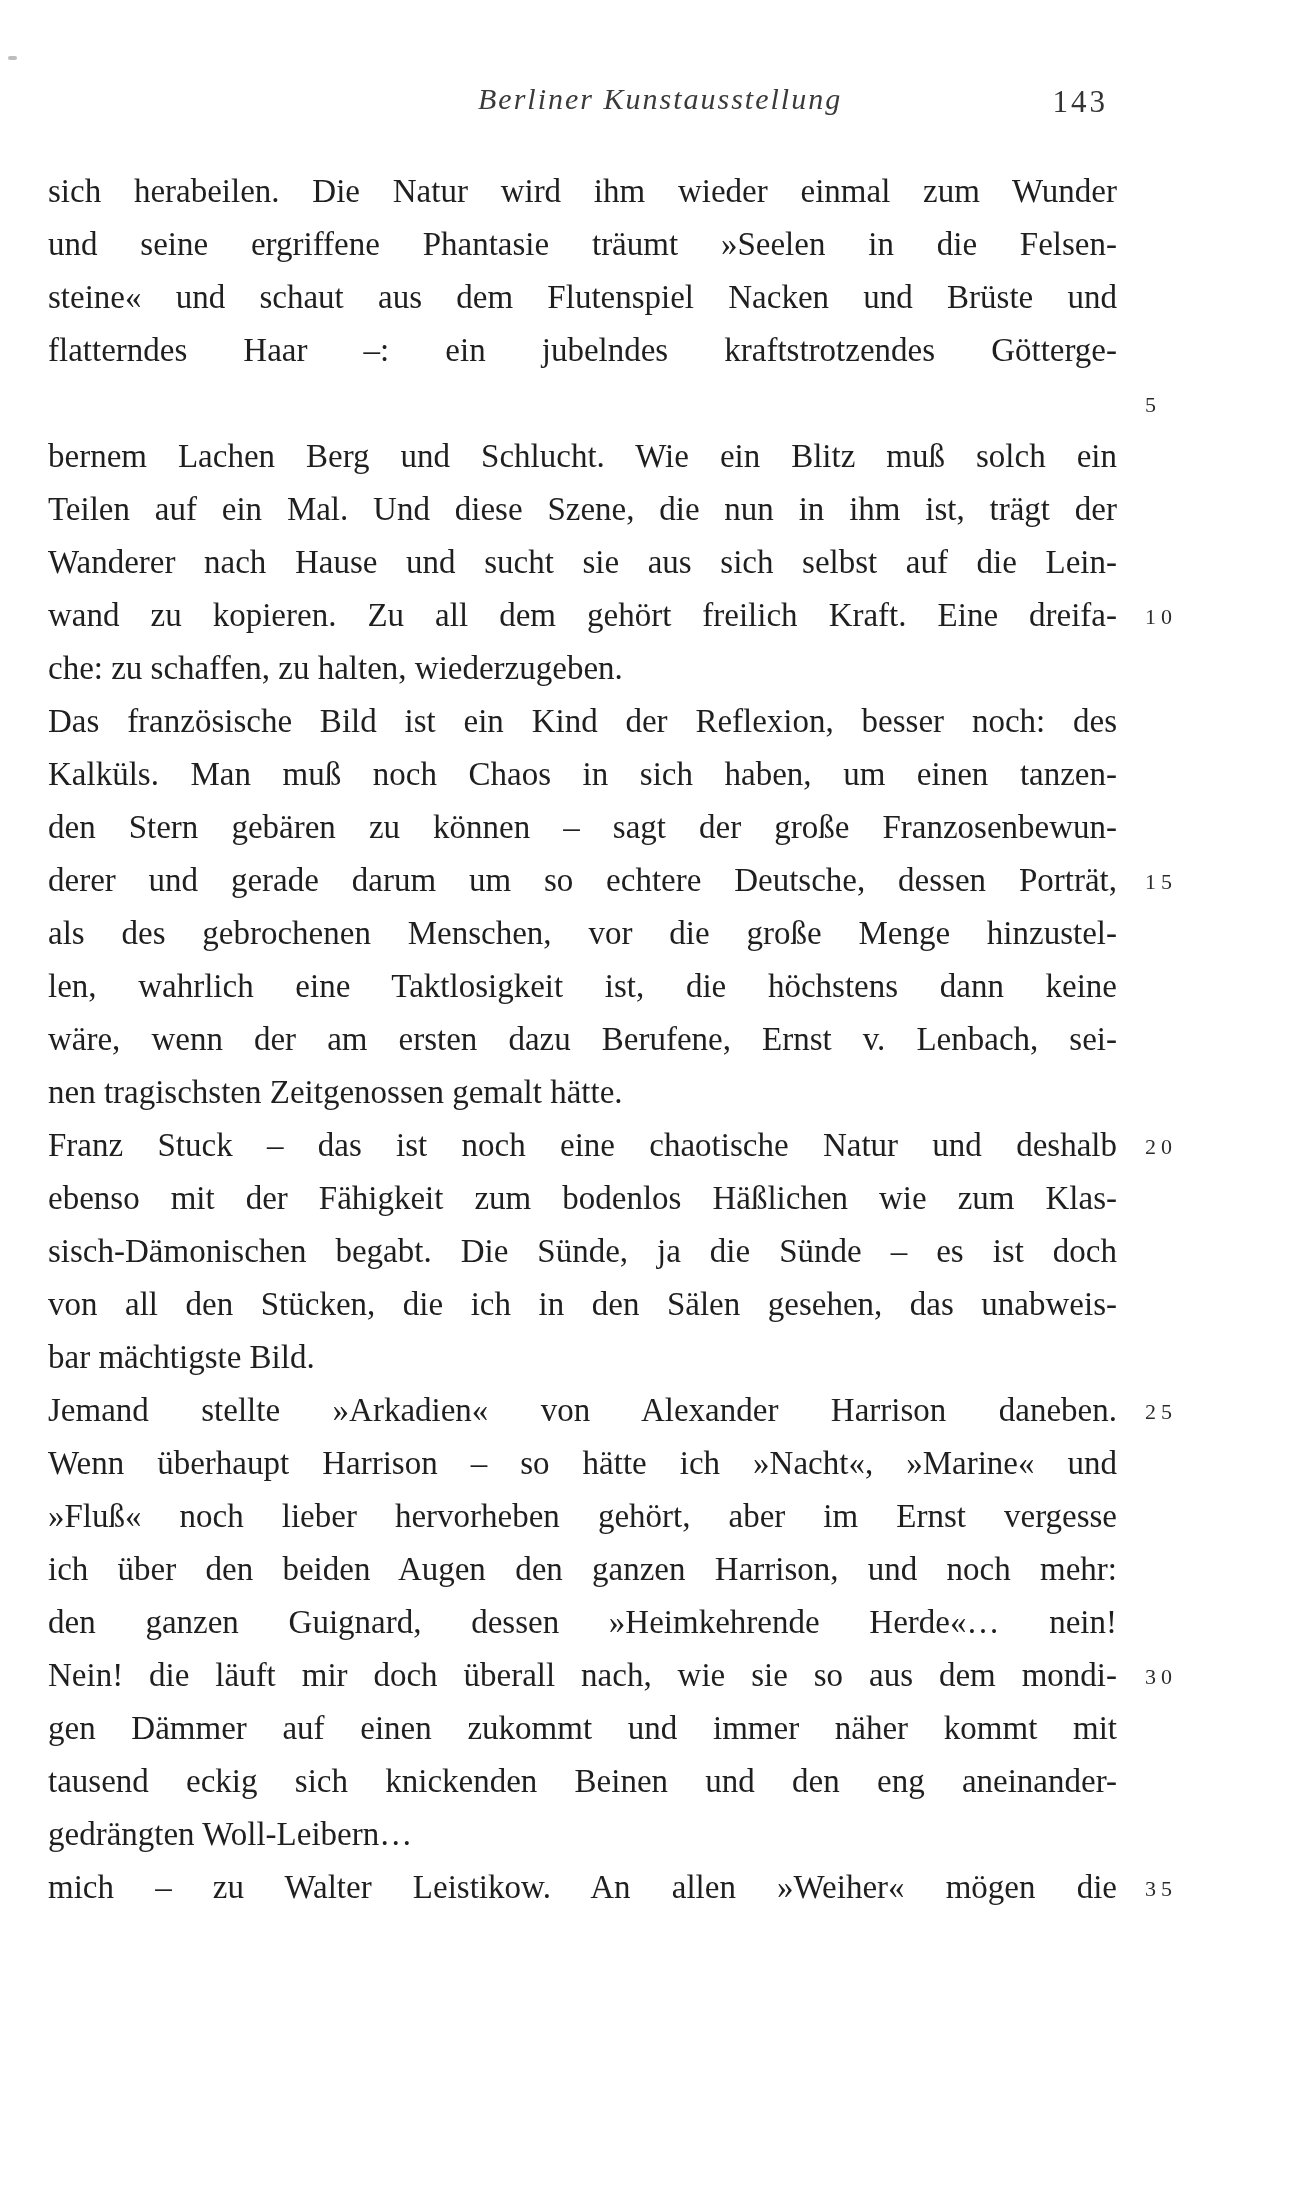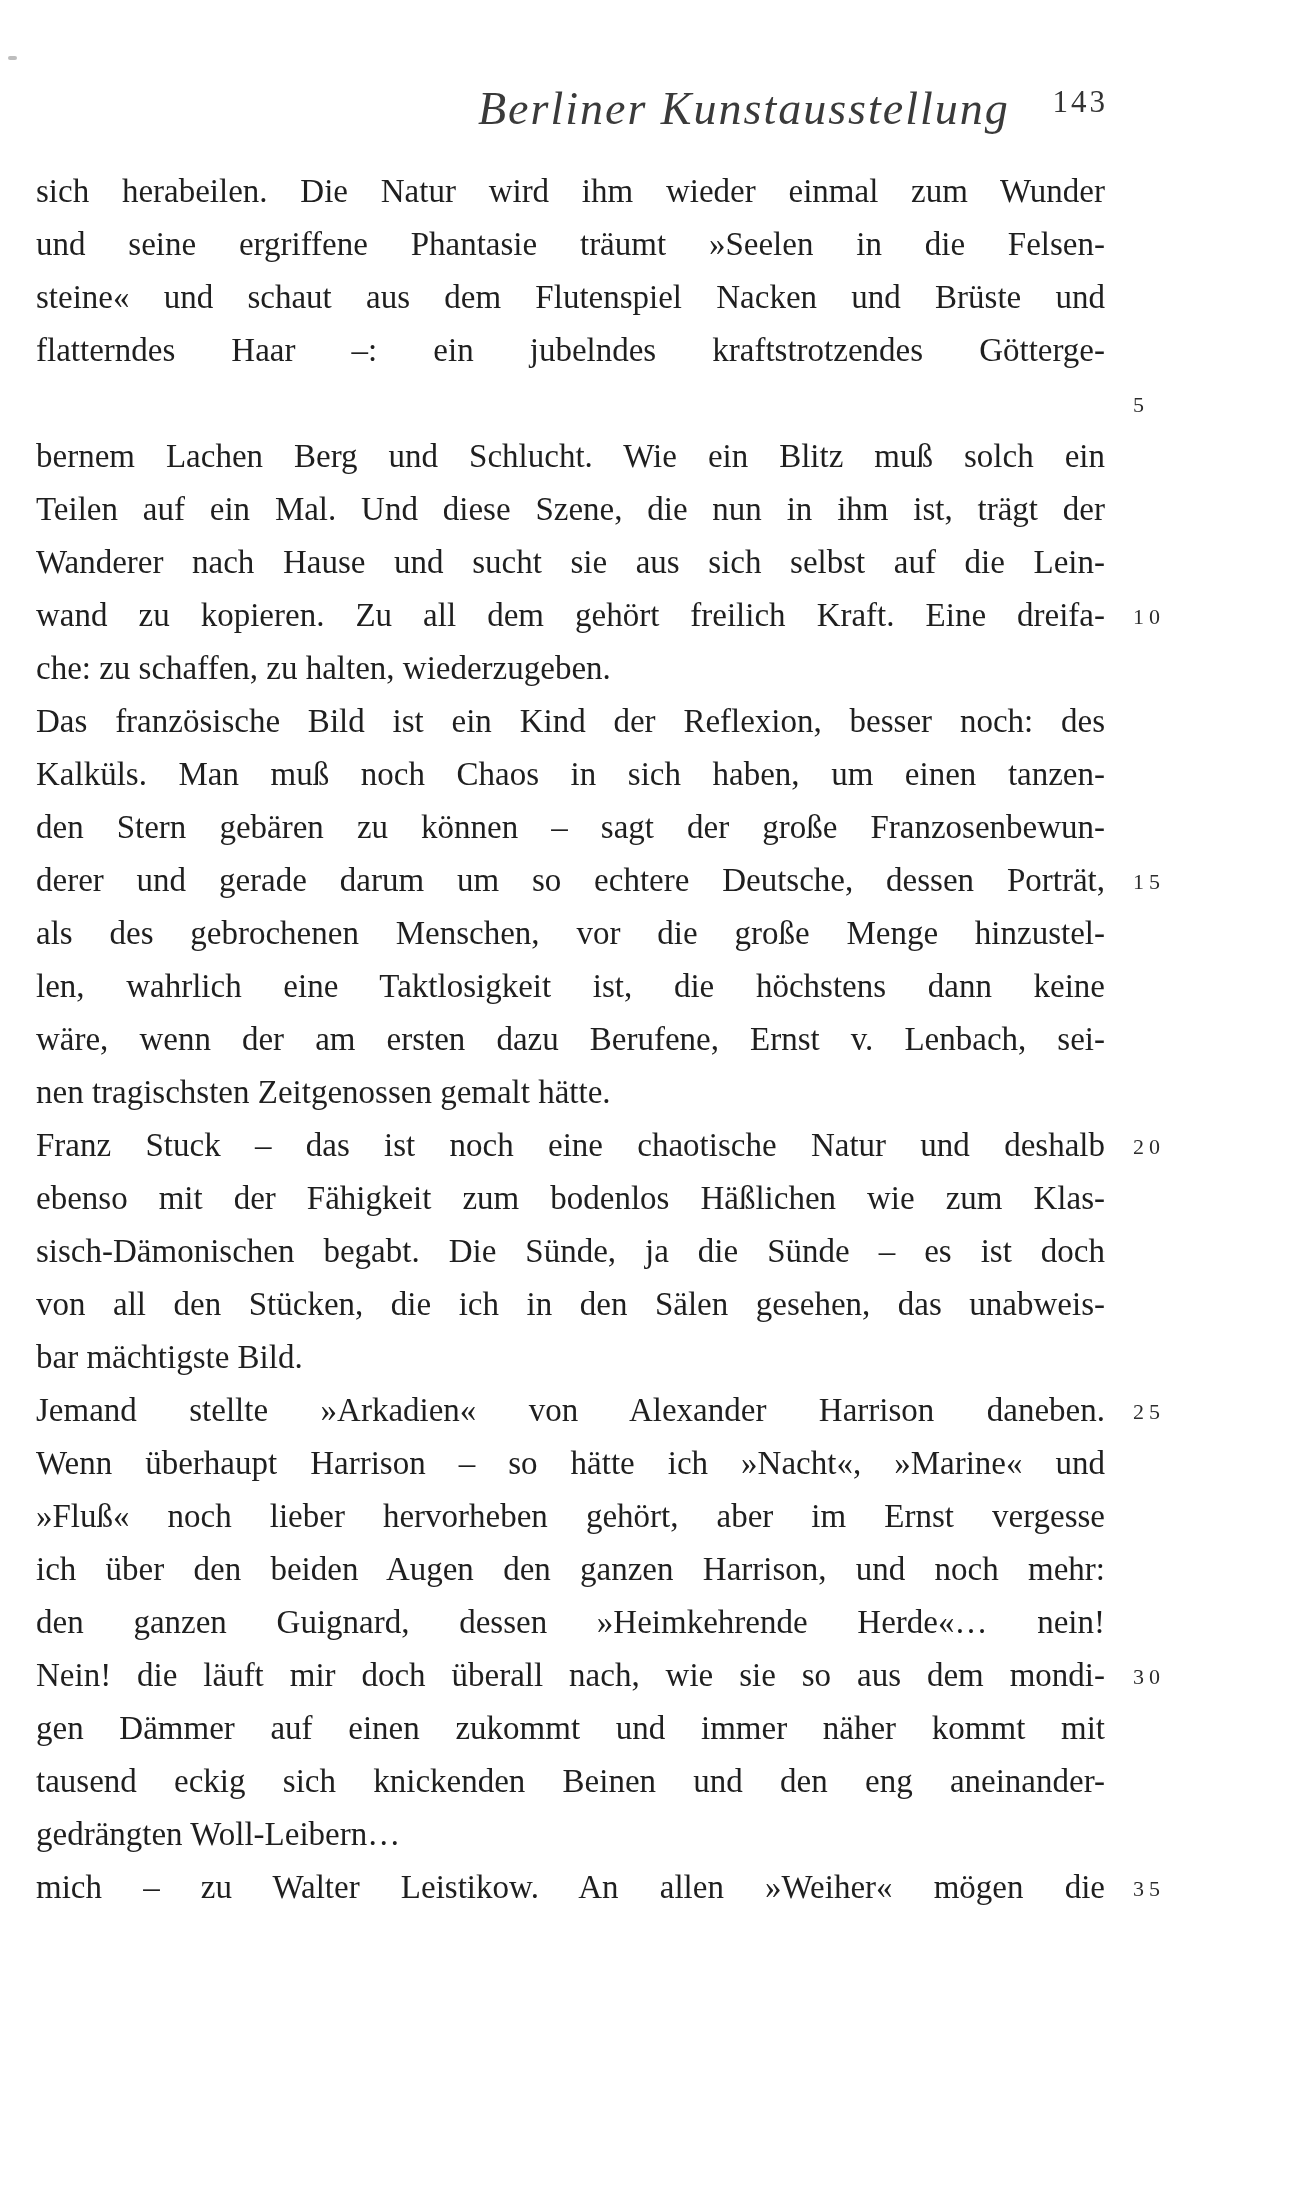--- a/index.html
+++ b/index.html
@@ -28,36 +28,36 @@
     top: 82px;
     left: 0;
     width: 1294px;
     height: 46px;
   }
   .header-title {
     position: absolute;
     left: 478px;
     top: 0;
     font-style: italic;
-    font-size: 46px;
+    font-size: 30px;
     letter-spacing: 2px;
     color: #3a3a3a;
     white-space: nowrap;
   }
   .page-number {
     position: absolute;
     right: 186px;
     top: 2px;
     font-size: 31px;
     letter-spacing: 3px;
     color: #333333;
   }
   .text-block {
     position: absolute;
-    left: 36px;
+    left: 48px;
     top: 165px;
     width: 1069px;
     font-size: 33px;
     line-height: 53px;
   }
   .text-line {
     position: relative;
     height: 53px;
     text-align: justify;
     text-align-last: justify;

